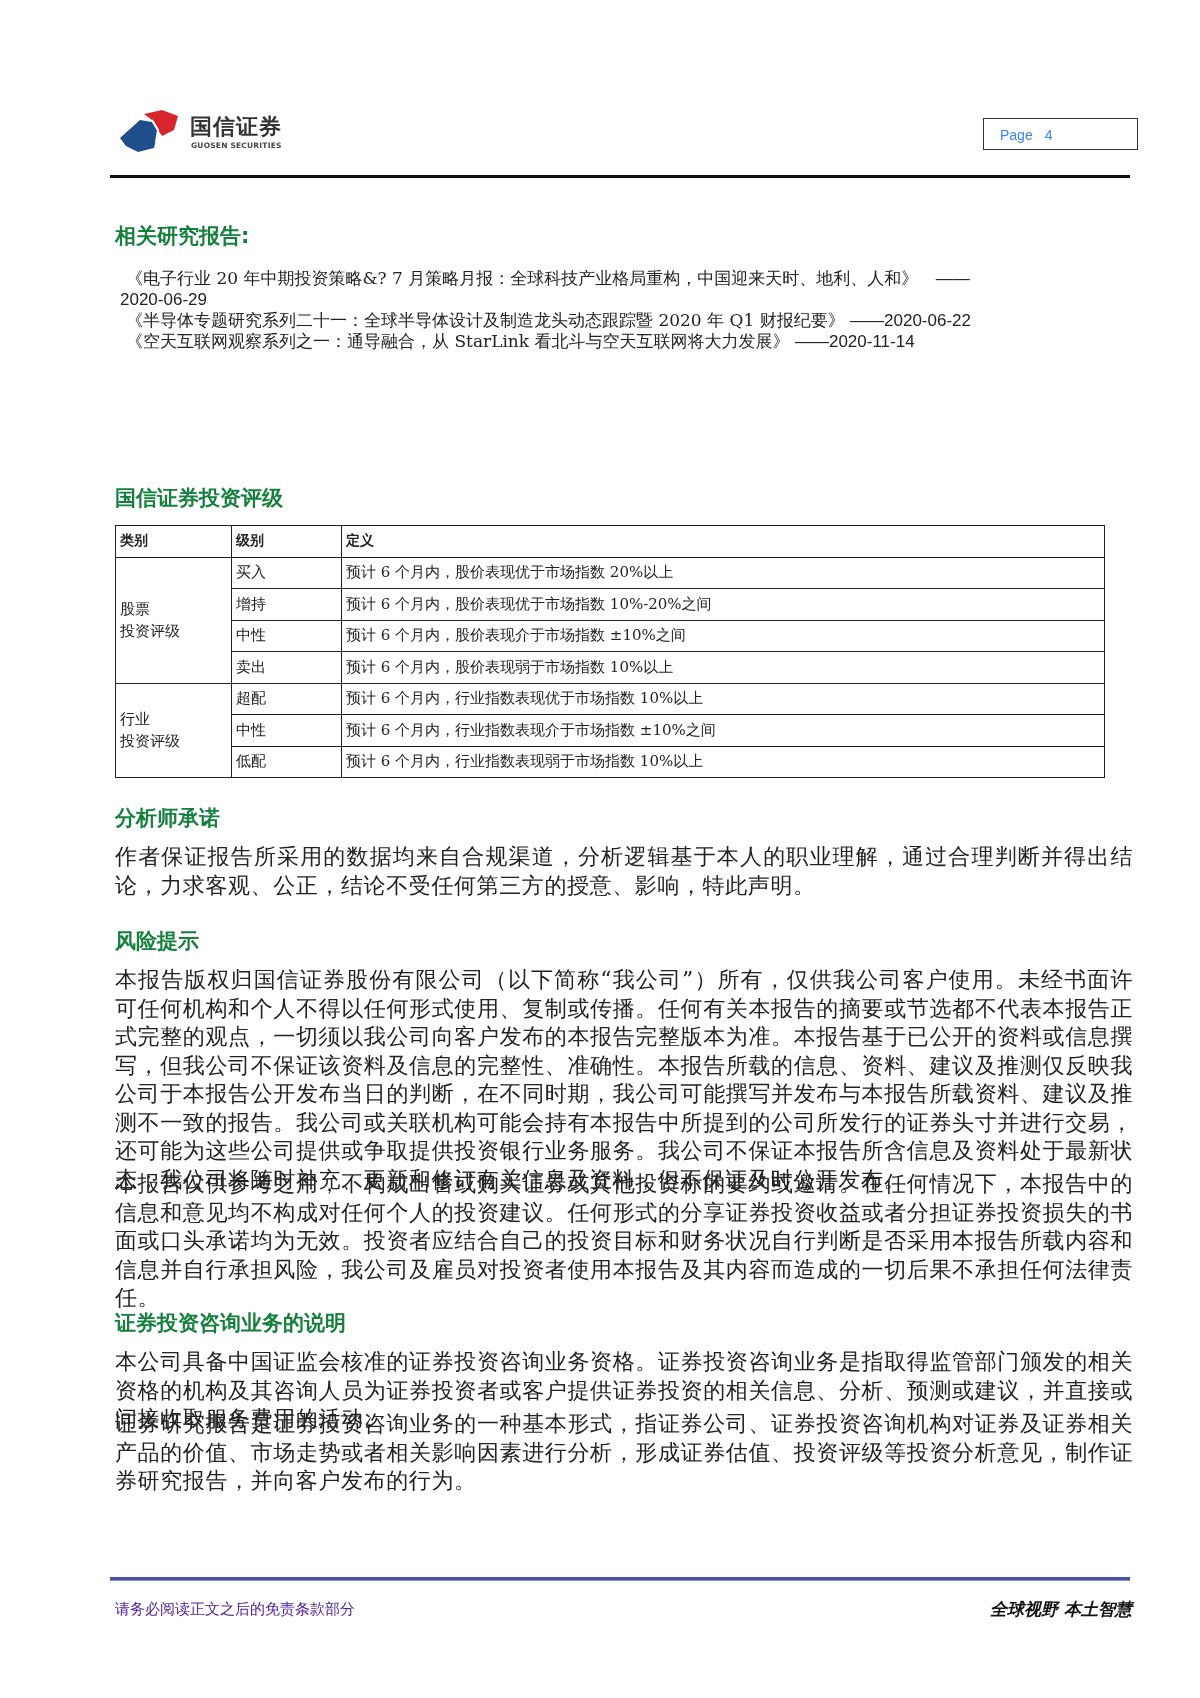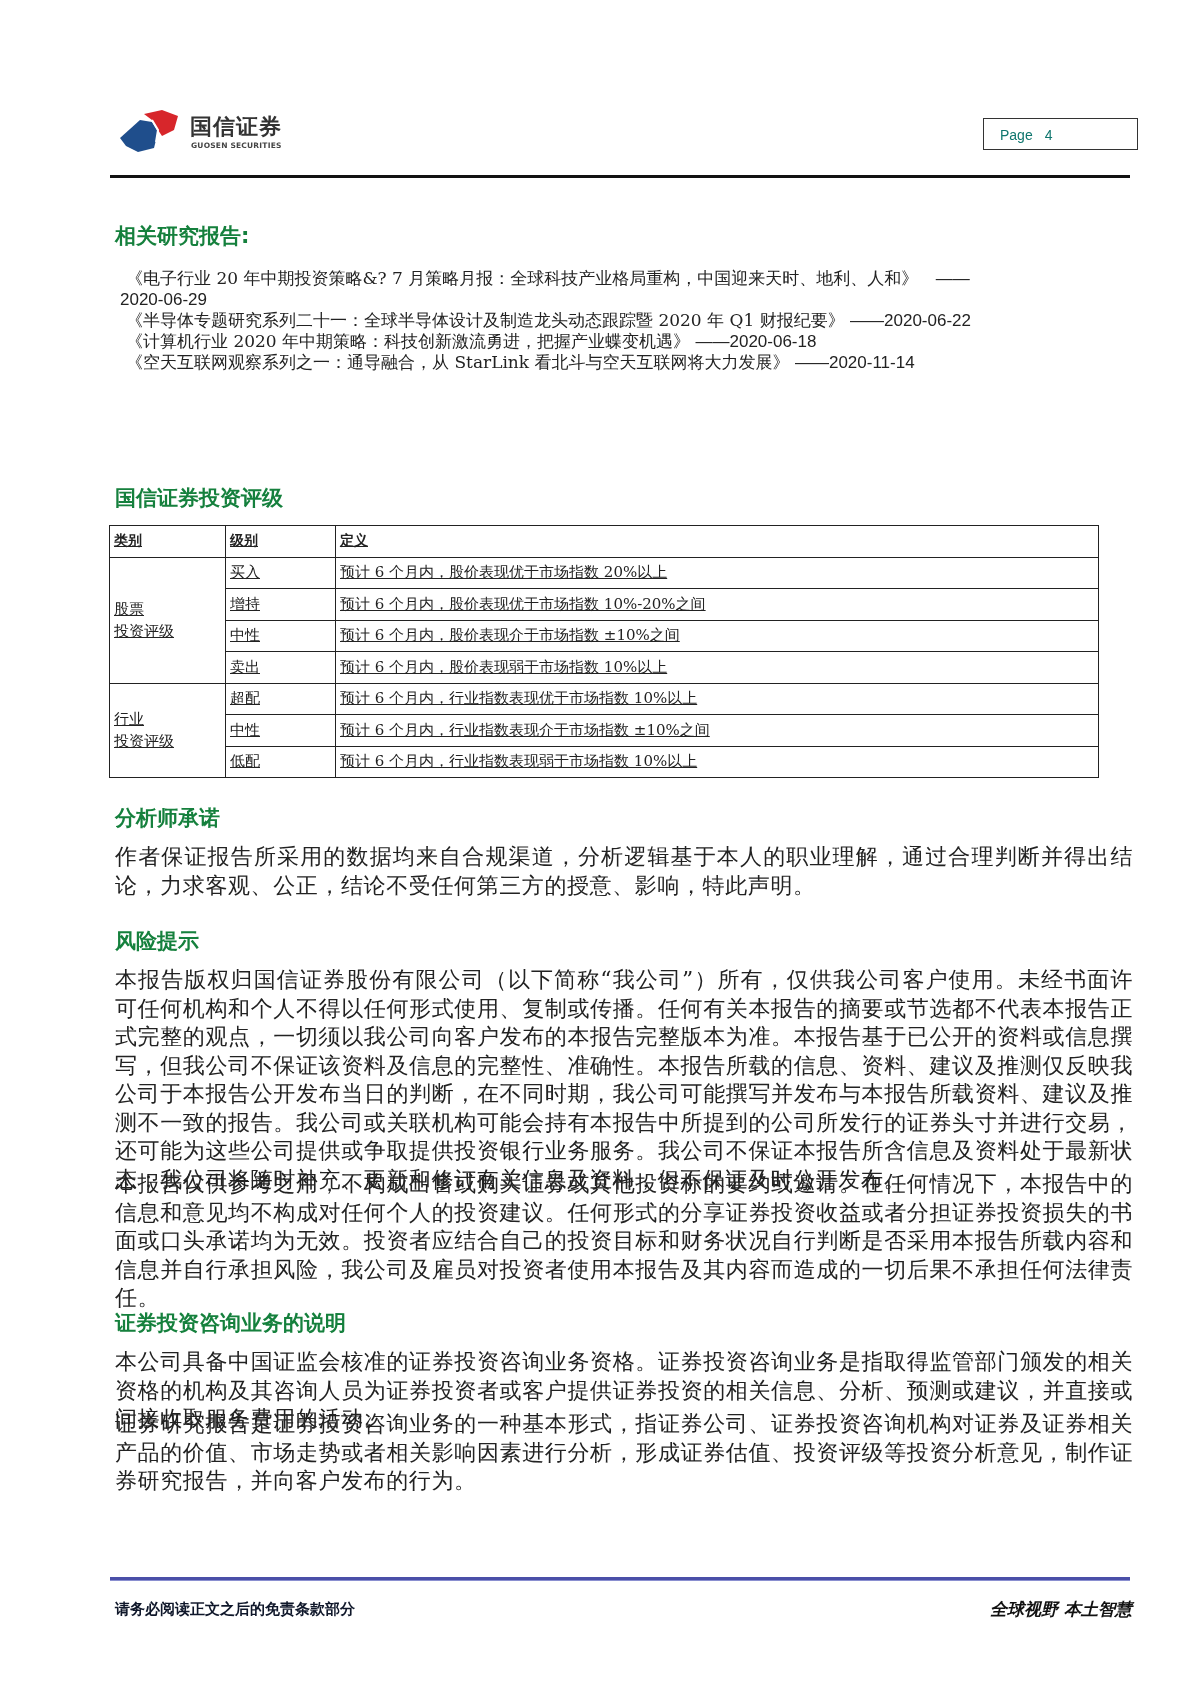--- a/index.html
+++ b/index.html
@@ -4,40 +4,40 @@
 <style>
   * { box-sizing: border-box; margin: 0; padding: 0; }
   html, body { width: 1200px; height: 1698px; background: #ffffff; }
   body { position: relative; font-family: "DejaVu Serif", "Liberation Serif", serif; color: #222; overflow: hidden; }
 
   .header { position: absolute; left: 118px; top: 100px; width: 1020px; height: 80px; }
   .logo { position: absolute; left: 0; top: 8px; width: 180px; height: 48px; }
   .logo svg { position: absolute; left: 0; top: 0; }
   .logo-cn { position: absolute; left: 72px; top: 4px; font-family: "DejaVu Sans", sans-serif; font-size: 22px; color: #333; letter-spacing: 1px; font-weight: bold; }
   .logo-en { position: absolute; left: 73px; top: 33px; font-family: "DejaVu Sans", sans-serif; font-size: 7.5px; color: #444; font-weight: bold; letter-spacing: 0.2px; }
-  .page-box { position: absolute; right: 0; top: 18px; width: 155px; height: 32px; border: 1.5px solid #333; font-family: "Liberation Sans", sans-serif; font-size: 14px; padding: 8px 0 0 16px; color: #0f766e; }
+  .page-box { position: absolute; right: 0; top: 18px; width: 155px; height: 32px; border: 1.5px solid #333; font-family: "Liberation Sans", sans-serif; font-size: 14px; padding: 8px 0 0 16px; color: #3b82f6; }
   .page-box span + span { margin-left: 12px; }
   .header-rule { position: absolute; left: 110px; top: 175px; width: 1020px; height: 3px; background: #111; }
 
   .section-title { position: absolute; left: 115px; font-family: "DejaVu Sans", sans-serif; font-weight: bold; font-size: 21px; color: #15803d; }
 
   .reports { position: absolute; left: 126px; top: 268px; width: 1010px; font-size: 17px; line-height: 21px; color: #222; }
   .report-line { white-space: nowrap; }
   .report-line .date, .sans { font-family: "Liberation Sans", sans-serif; }
 
-  table.rating { position: absolute; left: 109px; top: 525px; width: 990px; border-collapse: collapse; font-size: 15px; text-decoration: underline; }
+  table.rating { position: absolute; left: 115px; top: 525px; width: 990px; border-collapse: collapse; font-size: 15px; }
   table.rating td, table.rating th { border: 1.5px solid #222; height: 31.5px; padding: 0 4px; text-align: left; vertical-align: middle; font-weight: normal; }
   table.rating th { font-family: "DejaVu Sans", sans-serif; font-weight: bold; font-size: 14px; }
   table.rating td.cat { vertical-align: middle; line-height: 22px; }
   .c1 { width: 116px; } .c2 { width: 110px; }
 
   .para { position: absolute; left: 115px; width: 1018px; font-size: 22px; line-height: 28.5px; color: #222; text-align: justify; letter-spacing: 0.6px; }
 
   .footer-rule { position: absolute; left: 110px; top: 1577px; width: 1020px; height: 4px; background: #4a4fa8; border-bottom: 1px solid #8a8fd0; }
-  .footer-left { position: absolute; left: 115px; top: 1600px; font-size: 15px; color: #0f172a; font-weight: bold; }
+  .footer-left { position: absolute; left: 115px; top: 1600px; font-size: 15px; color: #4c1d95; }
   .footer-right { position: absolute; right: 68px; top: 1598px; font-size: 17px; font-weight: bold; font-style: italic; color: #111; font-family: "DejaVu Serif", serif; margin-left: 7px; }
 </style>
 </head>
 <body>
 
 <div class="header">
   <div class="logo">
     <svg width="70" height="48" viewBox="0 0 70 48">
       <path d="M2 30 L22 12 L34 14 L40 24 L36 40 L20 44 L8 38 Z" fill="#1f4e8c"></path>
       <path d="M26 6 L44 2 L60 8 L56 22 L44 28 L40 22 L34 12 Z" fill="#d7262b"></path>
@@ -55,24 +55,20 @@
 <div class="section-title" style="top:222px;">相关研究报告:</div>
 <div class="reports">
   <div class="report-line" style="white-space:normal; width:1000px;">
     <span>《电子行业 20 年中期投资策略&amp;? 7 月策略月报：全球科技产业格局重构，中国迎来天时、地利、人和》</span>
     <span class="sans" style="margin-left:12px;">——</span><br>
     <span class="date" style="margin-left:-6px;">2020-06-29</span>
   </div>
   <div class="report-line">
     <span>《半导体专题研究系列二十一：全球半导体设计及制造龙头动态跟踪暨 2020 年 Q1 财报纪要》</span>
     <span class="date">——</span><span class="date">2020-06-22</span>
-  </div>
-  <div class="report-line">
-    <span>《计算机行业 2020 年中期策略：科技创新激流勇进，把握产业蝶变机遇》</span>
-    <span class="date">——</span><span class="date">2020-06-18</span>
   </div>
   <div class="report-line">
     <span>《空天互联网观察系列之一：通导融合，从 StarLink 看北斗与空天互联网将大力发展》</span>
     <span class="date">——</span><span class="date">2020-11-14</span>
   </div>
 </div>
 
 <div class="section-title" style="top:484px;">国信证券投资评级</div>
 <table class="rating">
   <tbody>

